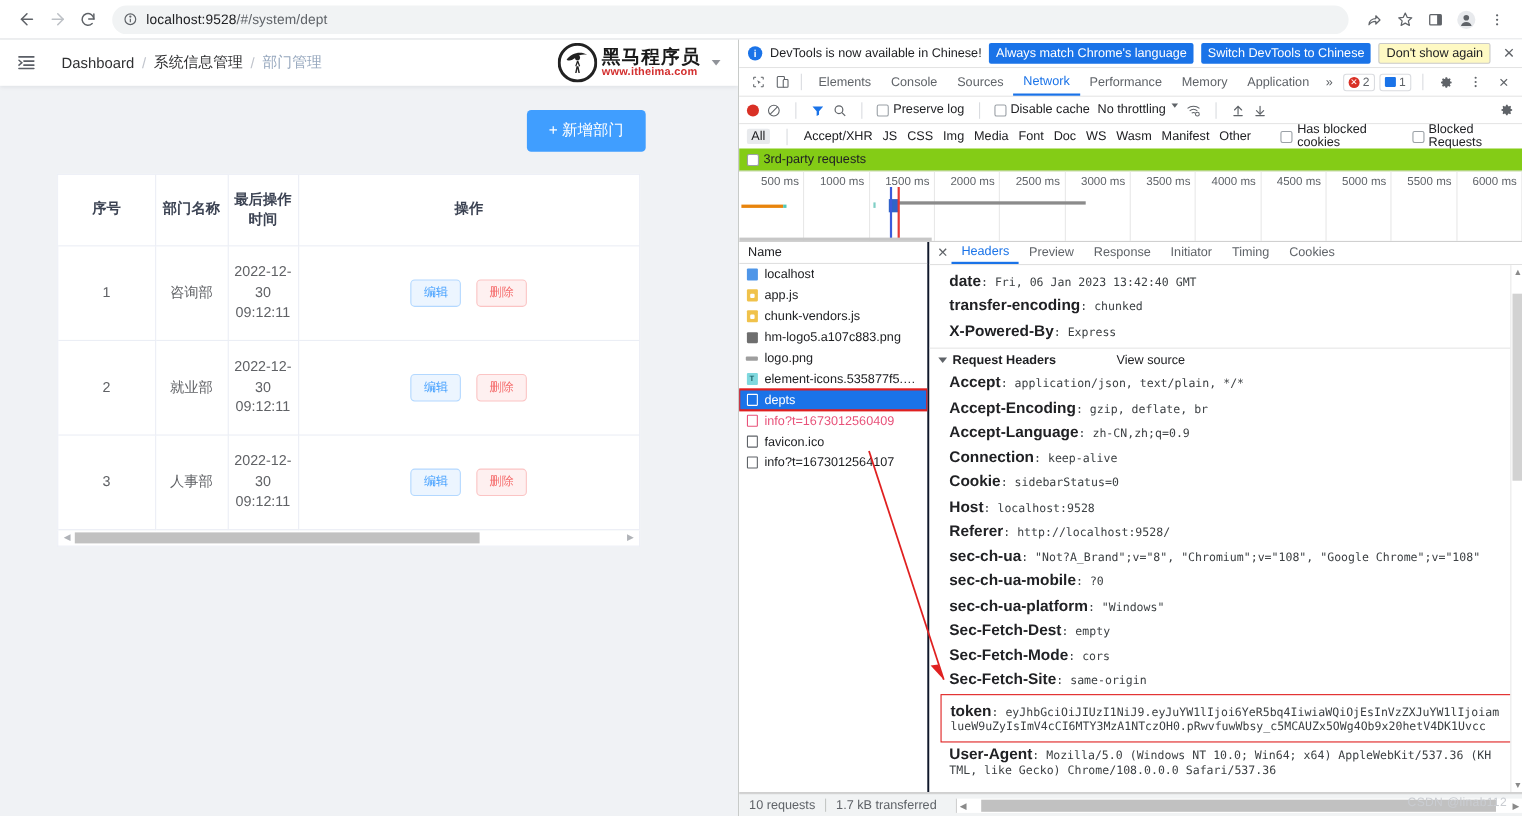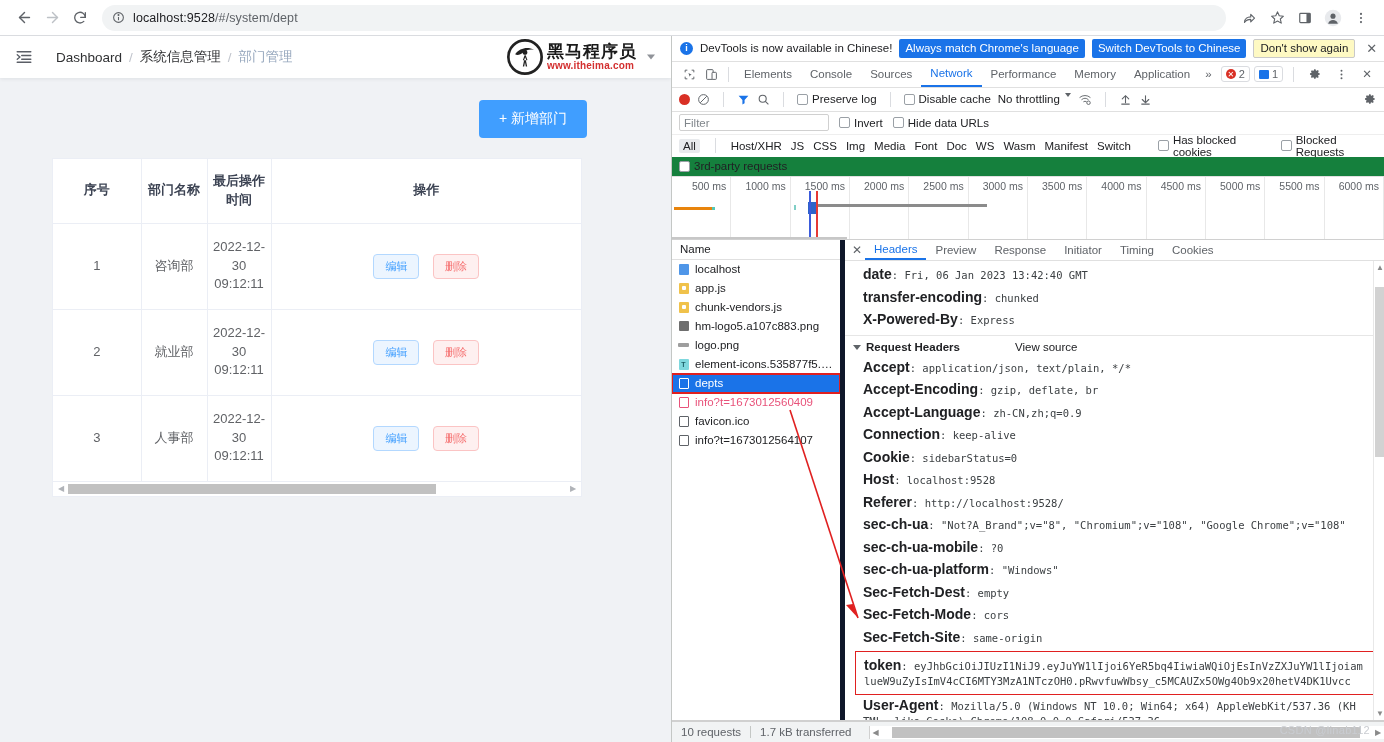--- a/index.html
+++ b/index.html
@@ -164,40 +164,40 @@
     width:150px; height:17px; border:1px solid #d0d0d0; border-radius:2px; background:#fff;
     font-size:11.5px; color:#80868b; padding:0 4px; display:flex; align-items:center;
   }
   .dt-typebar{
     height:22px; display:flex; align-items:center; padding:0 7px; gap:9px;
     font-size:11.5px; color:#202124; background:#fff;
   }
   .type-pill{ cursor:pointer; }
   .type-pill.active{ background:#e8eaed; border-radius:2px; padding:1px 4px; }
   .dt-3rd{ height:21px; display:flex; align-items:center; padding:0 7px;
-           border-bottom:1px solid #e0e0e0; background:#15803d;text-align:right;}
+           border-bottom:1px solid #e0e0e0; background:#84cc16;text-align:right;}
 
   
   .dt-overview{ height:64px; border-bottom:1px solid #d0d0d0; position:relative; background:#fff; overflow:hidden;}
   .ov-ticks{ position:absolute; inset:0; display:flex; }
   .ov-tick{ flex:1 1 0; border-right:1px solid #e8e8e8; position:relative; }
   .ov-tick span{ position:absolute; right:4px; top:3px; font-size:10.5px; color:#5f6368; white-space:nowrap;}
   .ov-band{ position:absolute; left:0; right:0; top:22px; height:34px; }
   .ov-orange{ position:absolute; left:2px; top:8px; width:38px; height:2.5px; background:#e8840c;}
   .ov-teal{ position:absolute; left:40px; top:8px; width:3px; height:3px; background:#52c8b8;}
   .ov-gray{ position:absolute; left:140px; top:5px; width:175px; height:2.5px; background:#8b8b8b;}
   .ov-blue-blk{ position:absolute; left:136px; top:3px; width:9px; height:12px; background:#2f64c8;}
   .ov-teal2{ position:absolute; left:122px; top:6px; width:2px; height:5px; background:#80cfc6;}
   .ov-vline-blue{ position:absolute; left:137px; top:14px; width:1.5px; height:48px; background:#3b5bdb;}
   .ov-vline-red{ position:absolute; left:144px; top:14px; width:1.5px; height:48px; background:#e53935;}
   .ov-sel{ position:absolute; left:0; top:60px; width:175px; height:3px; background:#c7c7c7;}
 
   
   .dt-main{ flex:1 1 auto; display:flex; min-height:0; border-bottom:1px solid #d0d0d0;}
-  .req-list{ width:173px; flex:0 0 173px; border-right:5px solid #0f172a; overflow:hidden; background:#fff;}
+  .req-list{ width:173px; flex:0 0 173px; border-right:2px solid #0f172a; overflow:hidden; background:#fff;}
   .req-head{ height:20px; display:flex; align-items:center; padding:0 8px; border-bottom:1px solid #e0e0e0;
              font-size:11.5px; color:#202124; }
   .req-row{ height:19px; display:flex; align-items:center; padding:0 6px; gap:6px; font-size:11.5px; color:#202124;}
   .req-row.selected{ background:#1a73e8; color:#fff; outline:2px solid #e02020; outline-offset:-1px; }
   .req-row.pink{ color:#e8527a; }
   .req-ico{ width:11px;height:11px; flex:0 0 11px; display:flex;align-items:center;justify-content:center;}
   .ico-doc{ width:10px;height:11px;background:#4f96e8; border-radius:1px;}
   .ico-js{ width:10px;height:11px;background:#f0c24b; border-radius:1px; display:flex;align-items:center;justify-content:center;}
   .ico-js i{ width:4px;height:4px;background:#fff;border-radius:1px; display:block;}
   .ico-img{ width:10px;height:10px;background:#6e6e6e;border-radius:1px;}
@@ -519,46 +519,35 @@
           </svg>
     </span>
     <span style="margin-left:auto" class="ib">
       <svg width="14" height="14" viewBox="0 0 24 24" fill="currentColor">
             <path d="M12 8.3A3.7 3.7 0 1 0 12 15.7 3.7 3.7 0 0 0 12 8.3zm0 6a2.3 2.3 0 1 1 0-4.6 2.3 2.3 0 0 1 0 4.6z"></path>
             <path d="M20 13.2v-2.4l-2.1-.5a6 6 0 0 0-.6-1.5l1.2-1.8-1.7-1.7-1.8 1.2a6 6 0 0 0-1.5-.6L12.9 4h-2.4l-.5 2a6 6 0 0 0-1.5.6L6.7 5.4 5 7.1l1.1 1.8a6 6 0 0 0-.6 1.5L3.4 10.8v2.4l2.1.5a6 6 0 0 0 .6 1.5L5 17l1.7 1.7 1.8-1.2a6 6 0 0 0 1.5.6l.5 2.1h2.4l.5-2.1a6 6 0 0 0 1.5-.6l1.8 1.2 1.7-1.7-1.2-1.8a6 6 0 0 0 .6-1.5z"></path>
           </svg>
     </span>
   </div>
 
-  <div class="dt-filterbar">
-    <span class="filter-input">Filter</span>
-    <label class="cb">
-      <span class="cbox"></span>
-      <span>Invert</span>
-    </label>
-    <label class="cb">
-      <span class="cbox"></span>
-      <span>Hide data URLs</span>
-    </label>
-  </div>
 
   <div class="dt-typebar">
     <span class="type-pill active">All</span>
     <span class="vsep"></span>
-    <span class="type-pill">Host/XHR</span>
+    <span class="type-pill">Accept/XHR</span>
     <span class="type-pill">JS</span>
     <span class="type-pill">CSS</span>
     <span class="type-pill">Img</span>
     <span class="type-pill">Media</span>
     <span class="type-pill">Font</span>
     <span class="type-pill">Doc</span>
     <span class="type-pill">WS</span>
     <span class="type-pill">Wasm</span>
     <span class="type-pill">Manifest</span>
-    <span class="type-pill">Switch</span>
+    <span class="type-pill">Other</span>
     <label class="cb" style="margin-left:18px;">
       <span class="cbox"></span>
       <span>Has blocked cookies</span>
     </label>
     <label class="cb" style="margin-left:6px;">
       <span class="cbox"></span>
       <span>Blocked Requests</span>
     </label>
   </div>
 

